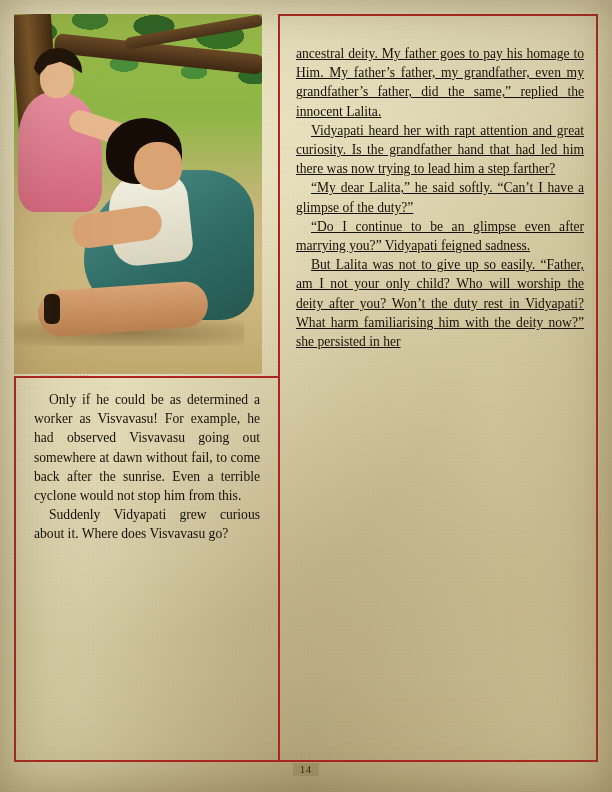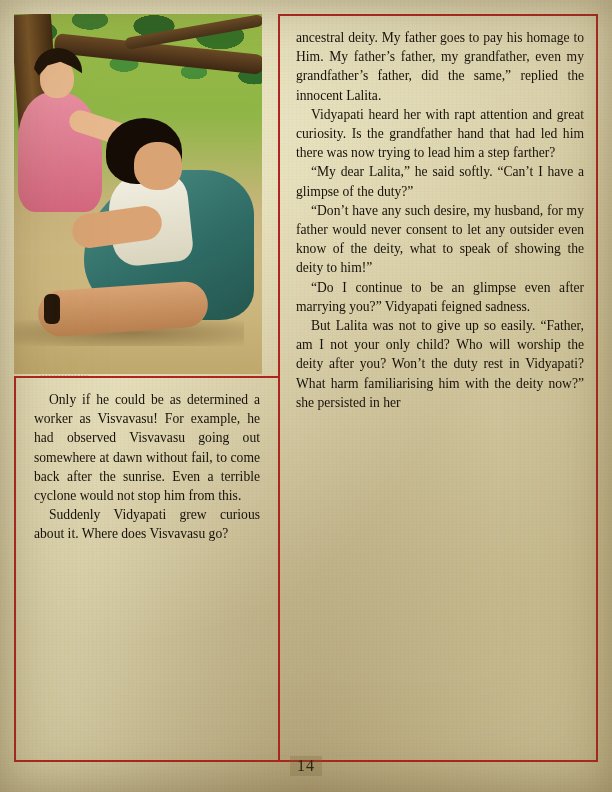--- a/index.html
+++ b/index.html
@@ -192,32 +192,33 @@
   }
   .col p.noindent { text-indent: 0; }
 
   #col-left {
     left: 20px;
     top: 376px;
     width: 226px;
   }
   #col-right {
     left: 282px;
-    top: 14px;
+    top: 30px;
     width: 288px;
+    text-decoration: underline;
   }
 
   
   #folio {
     position: absolute;
     left: 0;
     right: 0;
     bottom: 16px;
     text-align: center;
-    font-size: 16px;
+    font-size: 10px;
     letter-spacing: 1px;
     color: #2b2114;
     font-family: "Liberation Serif", serif;
   }
   #folio span {
     display: inline-block;
     padding: 1px 7px;
     background: rgba(120,98,55,0.25);
   }
 
@@ -275,21 +276,20 @@
 
     <div class="col" id="col-left">
       <p>Only if he could be as determined a worker as Visvavasu! For example, he had observed Visvavasu going out somewhere at dawn without fail, to come back after the sunrise. Even a terrible cyclone would not stop him from this.</p>
       <p>Suddenly Vidyapati grew curious about it. Where does Visvavasu go?</p>
     </div>
 
     <div class="col" id="col-right">
       <p class="noindent">ancestral deity. My father goes to pay his homage to Him. My father’s father, my grandfather, even my grandfather’s father, did the same,” replied the innocent Lalita.</p>
       <p>Vidyapati heard her with rapt attention and great curiosity. Is the grandfather hand that had led him there was now trying to lead him a step farther?</p>
       <p>“My dear Lalita,” he said softly. “Can’t I have a glimpse of the duty?”</p>
-      <p>“Don’t have any such desire, my husband, for my father would never consent to let any outsider even know of the deity, what to speak of showing the deity to him!”</p>
       <p>“Do I continue to be an glimpse even after marrying you?” Vidyapati feigned sadness.</p>
       <p>But Lalita was not to give up so easily. “Father, am I not your only child? Who will worship the deity after you? Won’t the duty rest in Vidyapati? What harm familiarising him with the deity now?” she persisted in her</p>
     </div>
 
   </div>
 
   <div id="folio">
     <span>14</span>
   </div>
 

